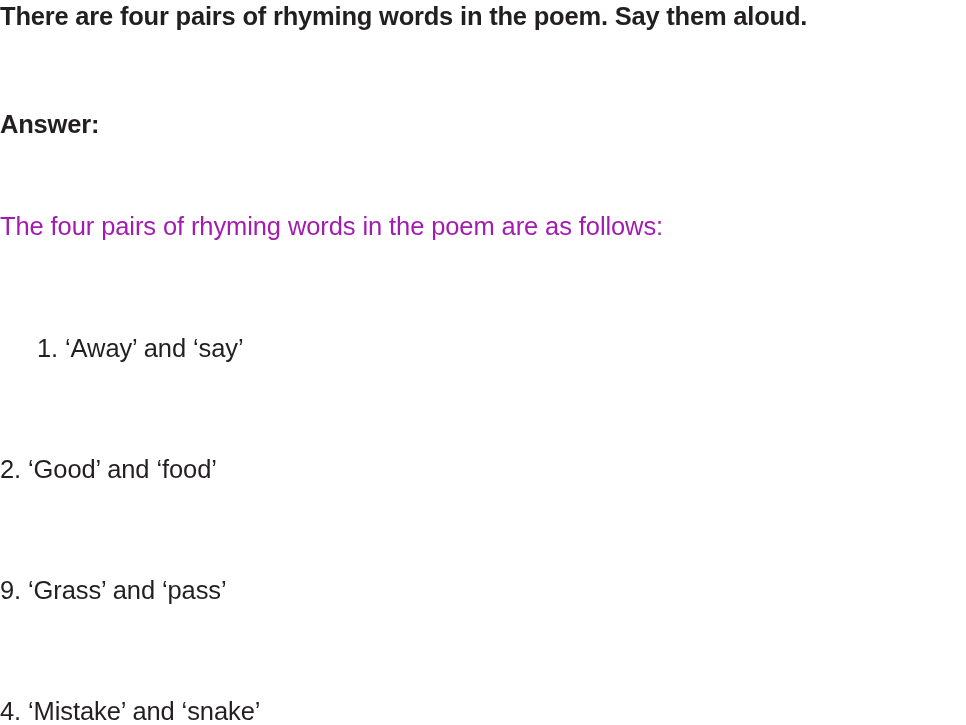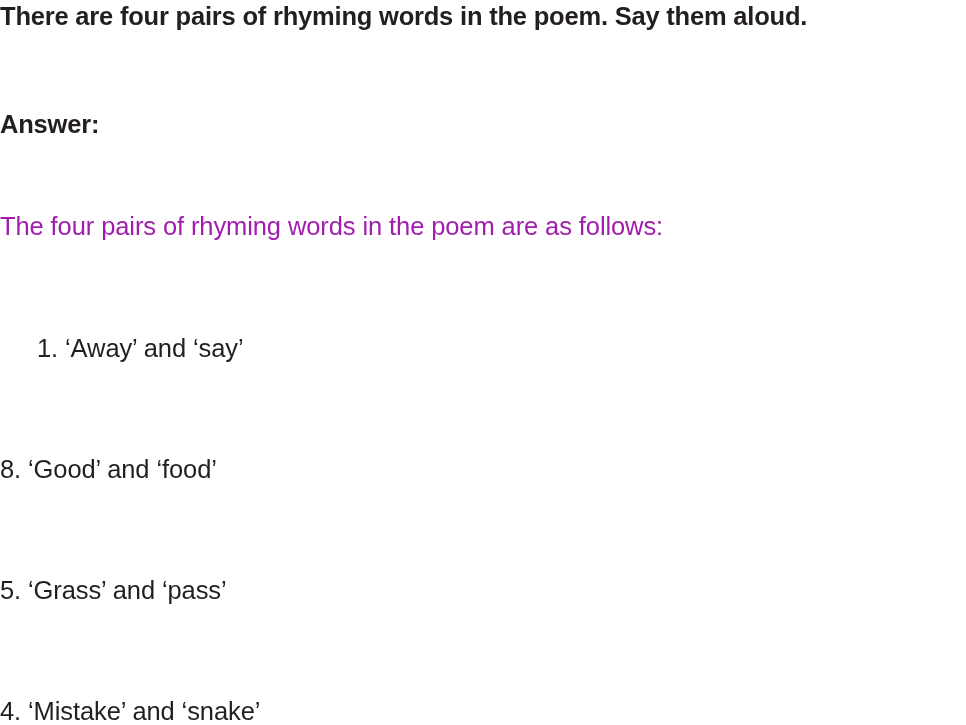--- a/index.html
+++ b/index.html
@@ -77,19 +77,19 @@
 <div class="page">
 
   <div class="question-heading">There are four pairs of rhyming words in the poem. Say them aloud.</div>
 
   <div class="answer-label">Answer:</div>
 
   <div class="intro-line">The four pairs of rhyming words in the poem are as follows:</div>
 
   <div class="pair-item pair-1">1. ‘Away’ and ‘say’</div>
 
-  <div class="pair-item pair-2">8. ‘Good’ and ‘food’</div>
+  <div class="pair-item pair-2">2. ‘Good’ and ‘food’</div>
 
-  <div class="pair-item pair-3">5. ‘Grass’ and ‘pass’</div>
+  <div class="pair-item pair-3">9. ‘Grass’ and ‘pass’</div>
 
   <div class="pair-item pair-4">4. ‘Mistake’ and ‘snake’</div>
 
 </div>
 
 </body></html>

